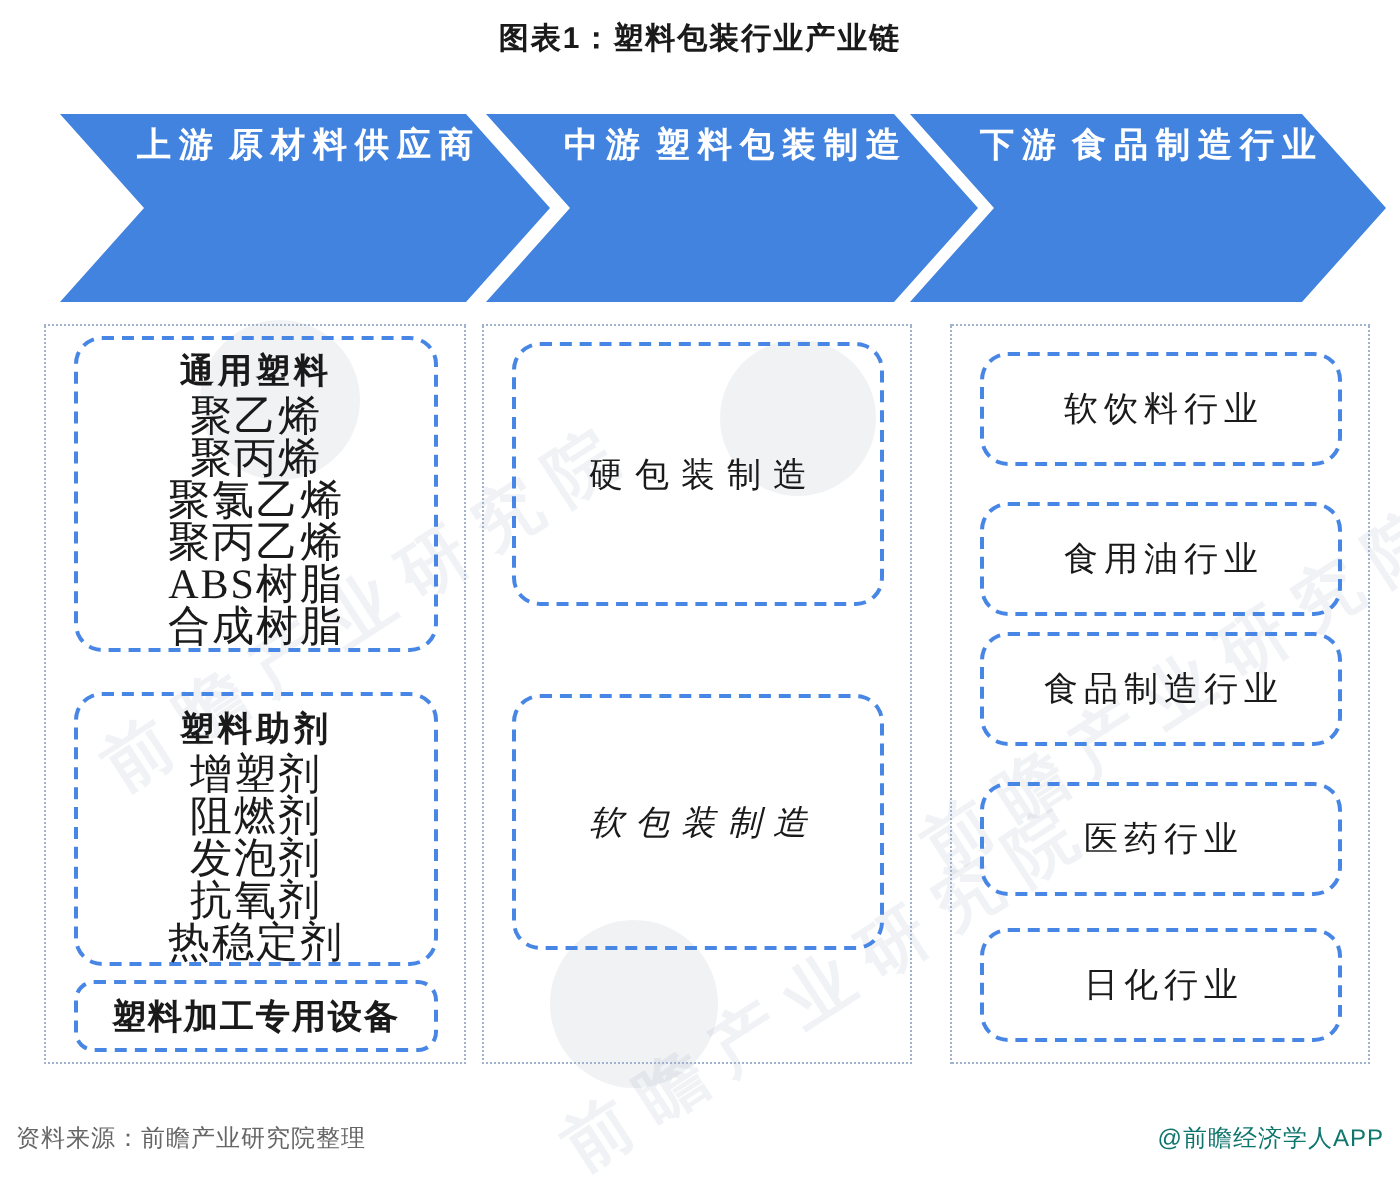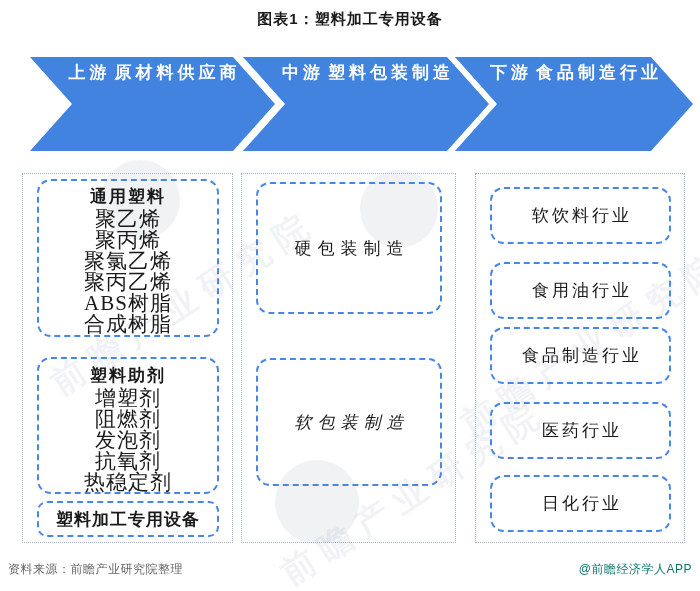--- a/index.html
+++ b/index.html
@@ -28,21 +28,21 @@
     clip-path:polygon(0 0, calc(100% - 42px) 0, 100% 50%, calc(100% - 42px) 100%, 0 100%, 42px 50%);
     display:flex;flex-direction:row;justify-content:center;align-items:flex-start;
     color:#ffffff;font-weight:bold;font-size:17px;letter-spacing:4px;line-height:32px;
   }
   .chevron .stage,.chevron .alabel{text-indent:4px;}
   .arrow-1{left:30px;width:245px;}
   .arrow-2{left:243px;width:246px;}
   .arrow-3{left:455px;width:238px;}
   
   .col{
-    position:absolute;top:173px;height:370px;border:1px dotted #9fb2ce;
+    position:absolute;top:162px;height:370px;border:1px dotted #9fb2ce;
     box-sizing:border-box;z-index:2;
   }
   .col-1{left:22px;width:211px;}
   .col-2{left:241px;width:215px;}
   .col-3{left:475px;width:210px;}
   .dashbox{
     position:absolute;left:14px;right:13px;border:2px dashed #4786e5;border-radius:14px;
     box-sizing:border-box;color:#1a1a1a;text-align:center;
     font-family:"Liberation Serif",serif;background:transparent;
   }
@@ -66,21 +66,21 @@
 
 <div class="page">
 
   <div class="wm-circle" style="left:100px;top:160px;width:80px;height:80px;"></div>
   <div class="wm-circle" style="left:360px;top:170px;width:78px;height:78px;"></div>
   <div class="wm-circle" style="left:275px;top:460px;width:84px;height:84px;"></div>
   <div class="wm-text wm-rot" style="left:30px;top:280px;">前瞻产业研究院</div>
   <div class="wm-text wm-rot" style="left:260px;top:470px;">前瞻产业研究院</div>
   <div class="wm-text wm-rot" style="left:440px;top:320px;">前瞻产业研究院</div>
 
-  <div class="title">图表1：塑料加工专用设备</div>
+  <div class="title">图表1：塑料包装行业产业链</div>
 
   <div class="chevron arrow-1">
     <div class="stage">上游</div>
     <div class="alabel">原材料供应商</div>
   </div>
   <div class="chevron arrow-2">
     <div class="stage">中游</div>
     <div class="alabel">塑料包装制造</div>
   </div>
   <div class="chevron arrow-3">

